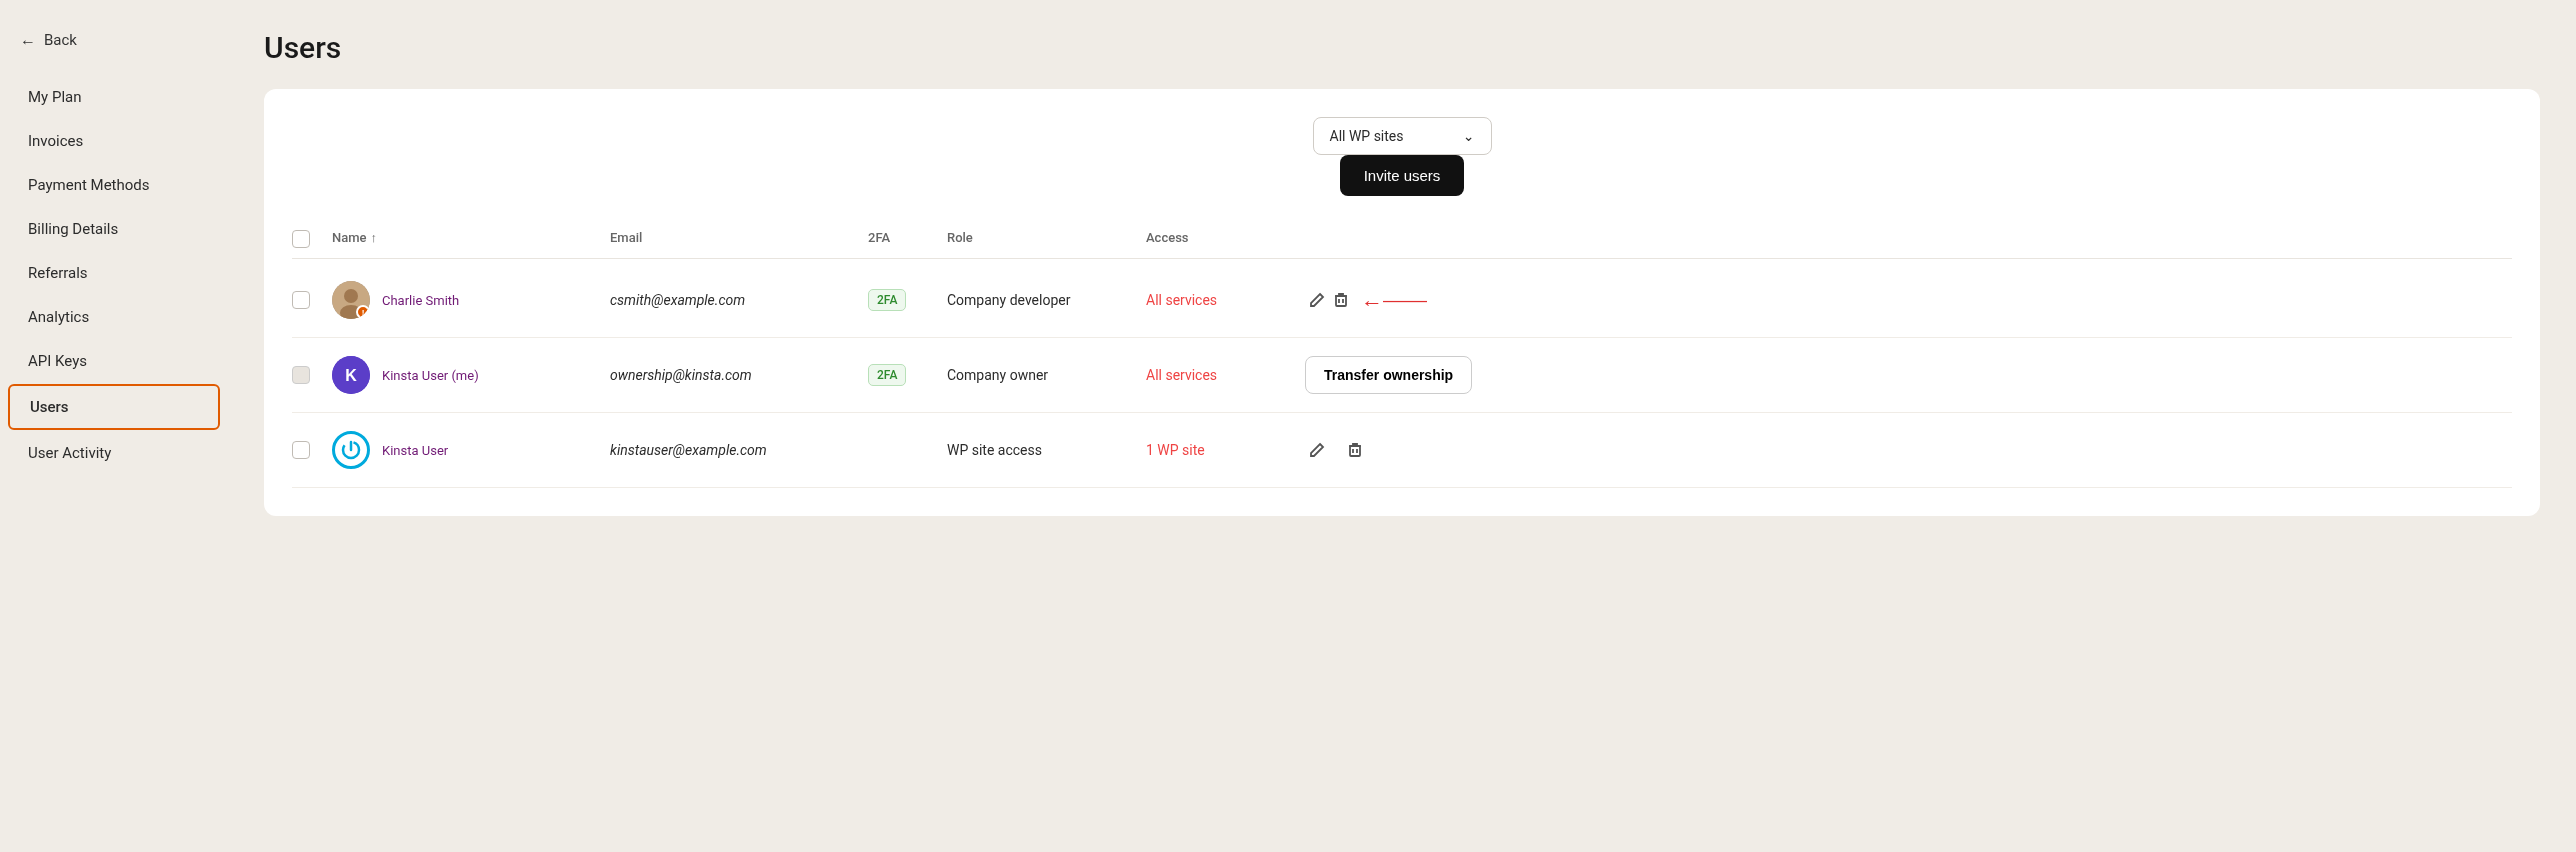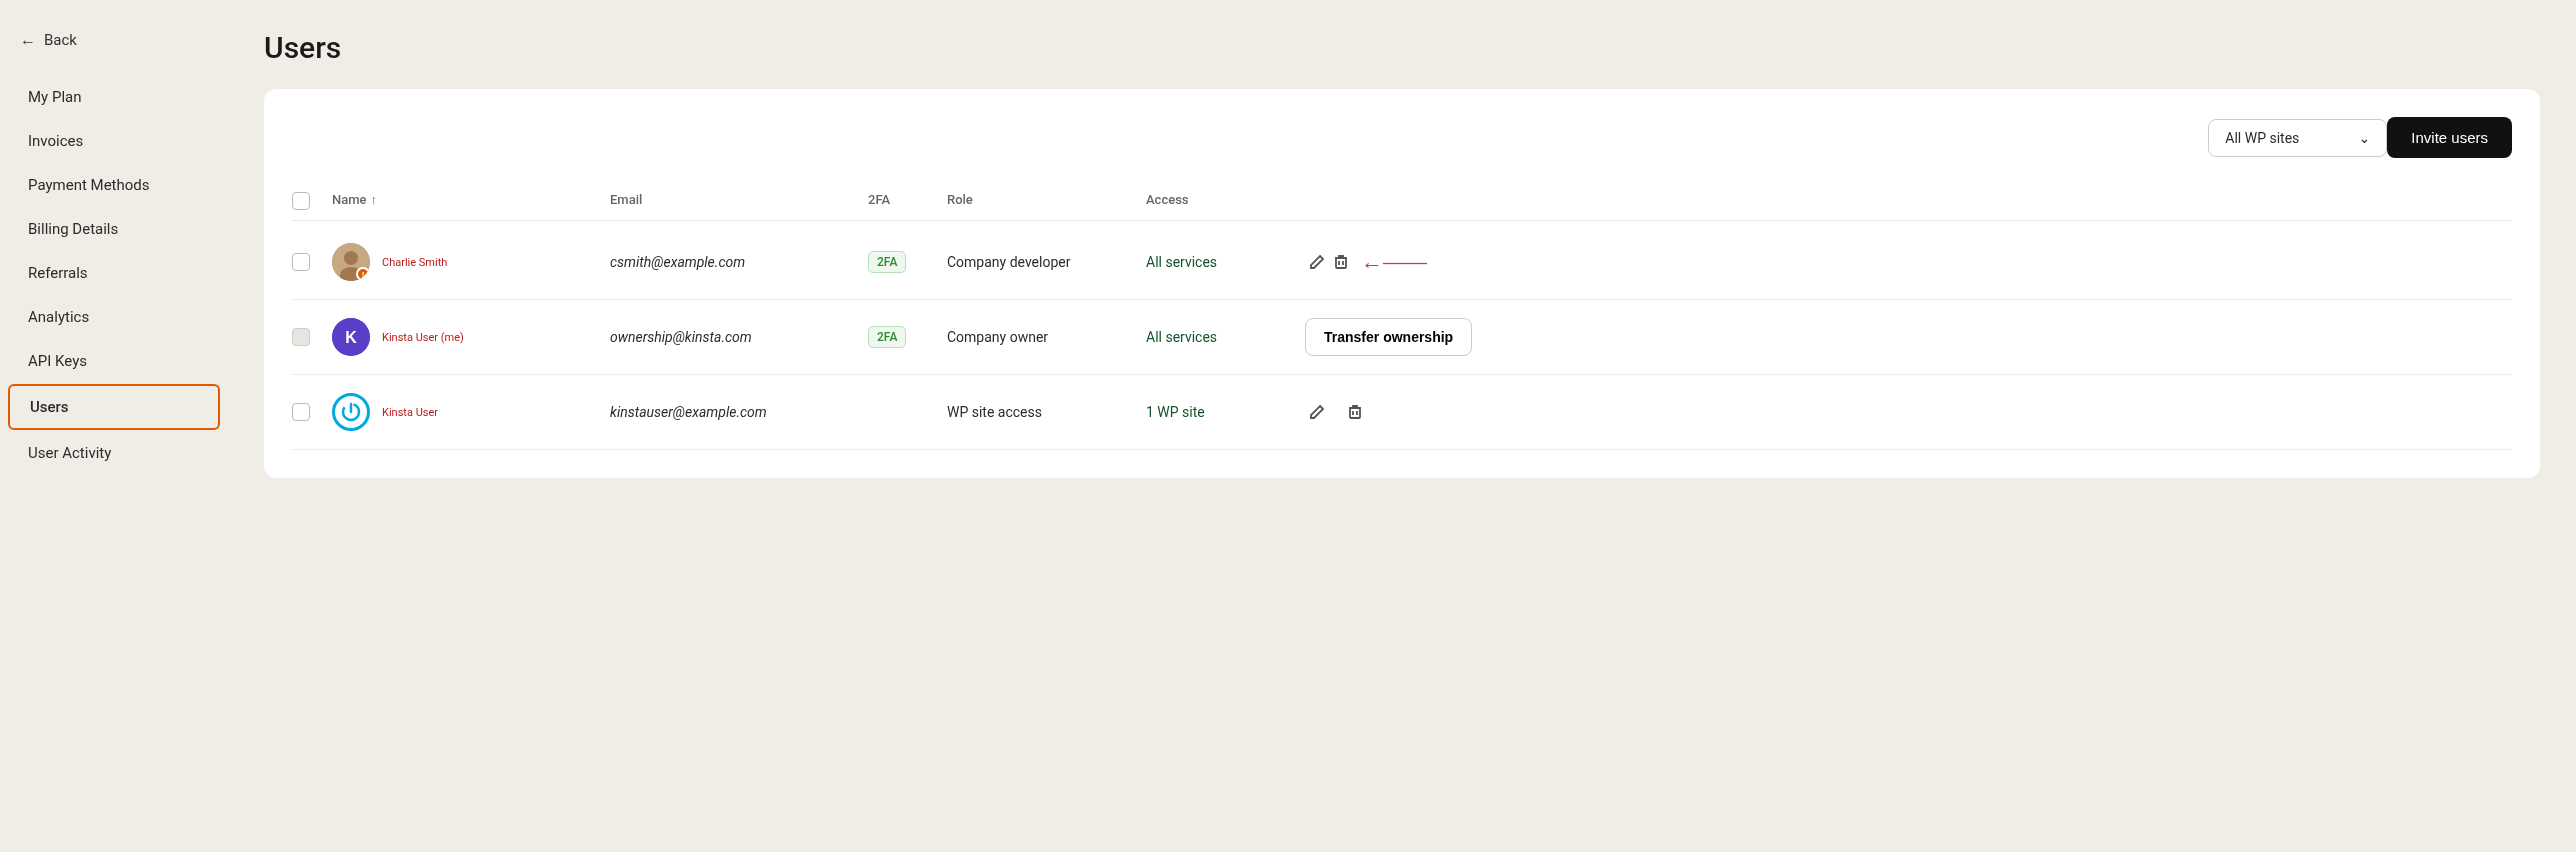--- a/index.html
+++ b/index.html
@@ -68,22 +68,23 @@
     .content-card {
       background: #ffffff;
       border-radius: 12px;
       padding: 28px 28px;
     }
 
     
     .toolbar {
       display: flex;
       align-items: center;
-      justify-content: flex-end;
+      justify-content: flex-start;
       margin-bottom: 24px;
+      flex-direction: column;
     }
 
     .dropdown-select {
       display: flex;
       align-items: center;
       gap: 8px;
       border: 1.5px solid #d0ccc6;
       border-radius: 8px;
       padding: 10px 16px;
       font-size: 14px;
@@ -206,22 +207,22 @@
       border-radius: 50%;
       background: white;
       width: 38px;
       height: 38px;
       display: flex;
       align-items: center;
       justify-content: center;
     }
 
     .user-name {
-      font-size: 11px;
-      color: #b91c1c;
+      font-size: 13px;
+      color: #701a75;
       font-weight: 400;
     }
 
     .email-cell {
       font-size: 14px;
       color: #2c2c2c;
       font-style: italic;
     }
 
     .twofa-badge {
@@ -235,21 +236,21 @@
       font-weight: 500;
     }
 
     .role-cell {
       font-size: 14px;
       color: #2c2c2c;
     }
 
     .access-cell {
       font-size: 14px;
-      color: #14532d;
+      color: #ef4444;
     }
 
     .actions-cell {
       display: flex;
       align-items: center;
       gap: 14px;
     }
 
     .icon-btn {
       background: none;

